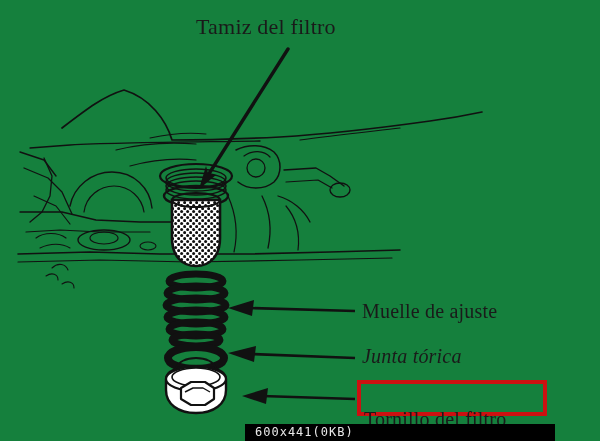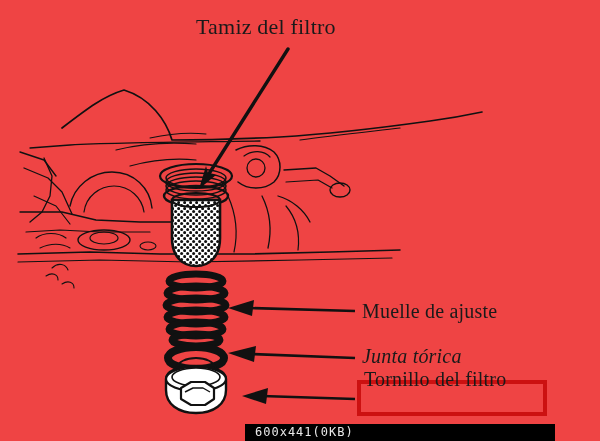--- a/index.html
+++ b/index.html
@@ -8,21 +8,21 @@
     padding: 0;
     background: #ffffff;
   }
   body {
     font-family: "Liberation Serif", "DejaVu Serif", serif;
   }
   #figure-root {
     position: relative;
     width: 600px;
     height: 441px;
-    background: #ef4444;
+    background: #15803d;
     overflow: hidden;
   }
   .abs { position: absolute; }
 
   
   #title-label {
     left: 196px;
     top: 14px;
     font-size: 22px;
     color: #1a1a1a;
@@ -33,21 +33,21 @@
   
   .callout-label {
     font-size: 20px;
     color: #1a1a1a;
     white-space: nowrap;
     letter-spacing: 0.2px;
     text-align: center;
   }
   #label-spring  { left: 362px; top: 300px; }
   #label-oring   { left: 362px; top: 345px; font-style: italic; }
-  #label-bolt    { left: 364px; top: 368px; }
+  #label-bolt    { left: 364px; top: 408px; }
 
   
   #highlight-box {
     left: 357px;
     top: 380px;
     width: 190px;
     height: 36px;
     border: 4px solid #cc1111;
     box-sizing: border-box;
     background: transparent;

